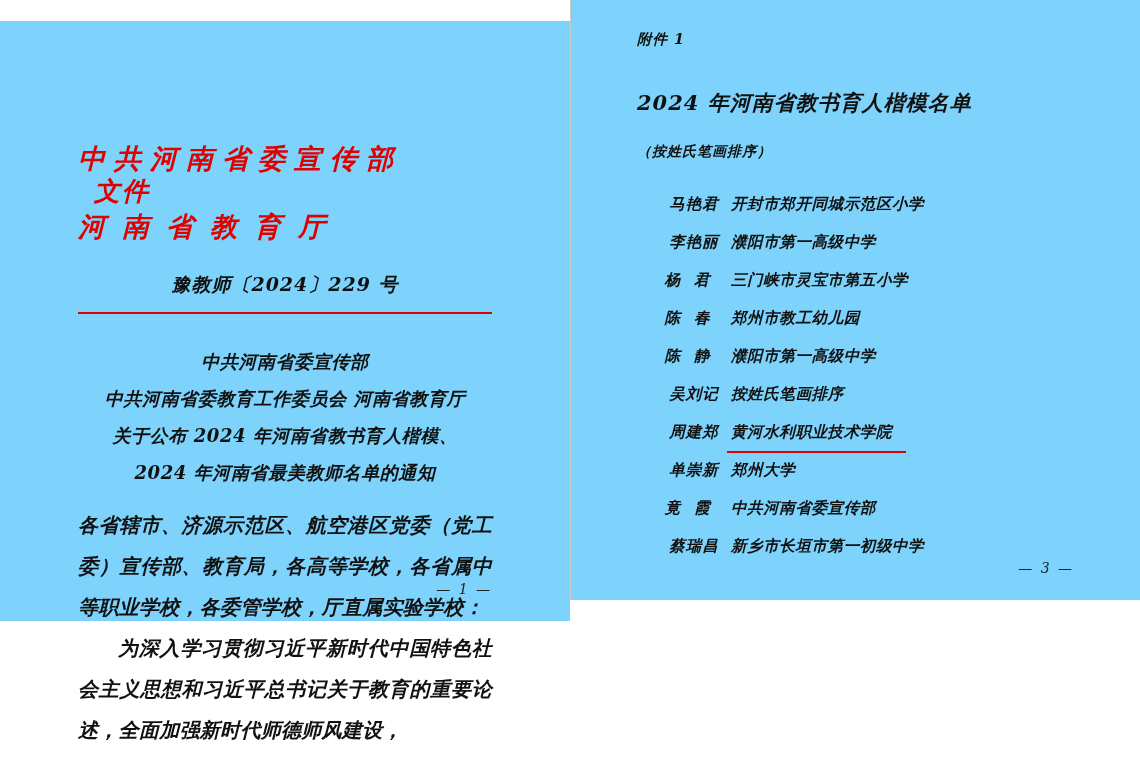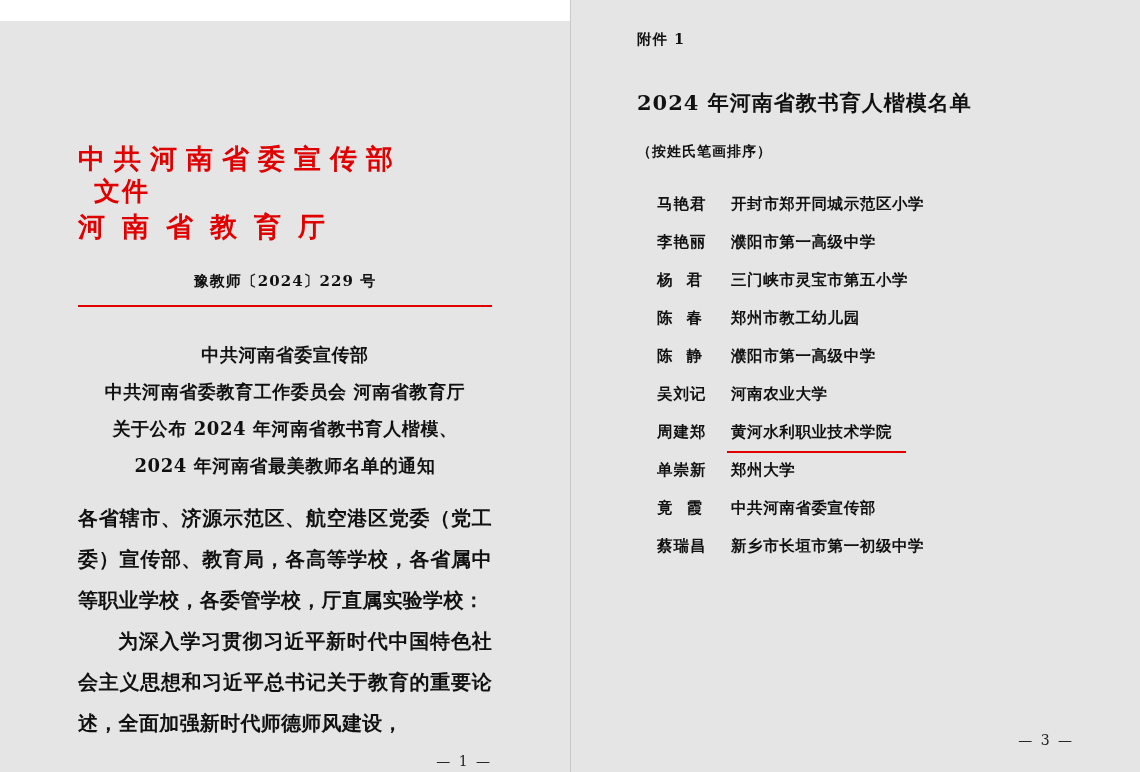--- a/index.html
+++ b/index.html
@@ -14,23 +14,24 @@
     overflow: hidden;
   }
   .spread {
     display: flex;
     width: 1140px;
     height: 772px;
     position: relative;
   }
   .page {
     position: relative;
-    height: 772px;
-    background: #e5e5e5;
+    height: 600px;
+    background: #7dd3fc;
     box-sizing: border-box;
+    font-style: italic;
   }
   .page-left {
     width: 570px;
     padding: 0 78px;
     margin-top: 21px;
   }
   .page-right {
     width: 570px;
     padding: 0 66px;
     border-left: 1px solid #c9c9c9;
@@ -67,21 +68,21 @@
     font-size: 26px;
     letter-spacing: 2px;
     margin-left: 16px;
     line-height: 1.1;
     position: relative;
     top: -1px;
   }
   .doc-number {
     margin-top: 26px;
     text-align: center;
-    font-size: 15px;
+    font-size: 19px;
     font-weight: bold;
     letter-spacing: 1px;
     color: #111;
   }
   .red-rule {
     margin-top: 14px;
     height: 2px;
     background: #e00000;
   }
 
@@ -156,20 +157,21 @@
     padding-left: 20px;
   }
   .name-row {
     display: flex;
     align-items: baseline;
     font-size: 15.5px;
     font-weight: bold;
     color: #111;
     line-height: 2.45;
     position: relative;
+    text-align: center;
   }
   .name-cell {
     width: 74px;
     flex: 0 0 74px;
     letter-spacing: 1px;
   }
   .name-cell.spaced {
     letter-spacing: 14px;
   }
   .org-cell {
@@ -248,21 +250,21 @@
       <div class="name-row">
         <span class="name-cell spaced">陈春</span>
         <span class="org-cell">郑州市教工幼儿园</span>
       </div>
       <div class="name-row">
         <span class="name-cell spaced">陈静</span>
         <span class="org-cell">濮阳市第一高级中学</span>
       </div>
       <div class="name-row">
         <span class="name-cell">吴刘记</span>
-        <span class="org-cell">河南农业大学</span>
+        <span class="org-cell">按姓氏笔画排序</span>
       </div>
       <div class="name-row highlight">
         <span class="name-cell">周建郑</span>
         <span class="org-cell">黄河水利职业技术学院</span>
       </div>
       <div class="name-row">
         <span class="name-cell">单崇新</span>
         <span class="org-cell">郑州大学</span>
       </div>
       <div class="name-row">

